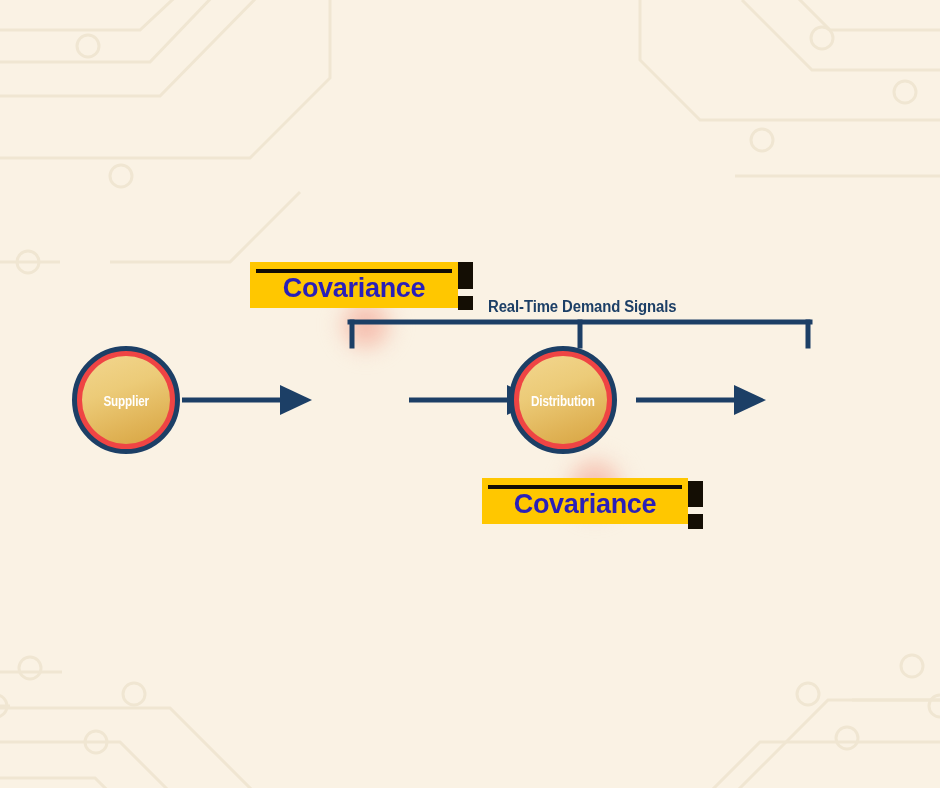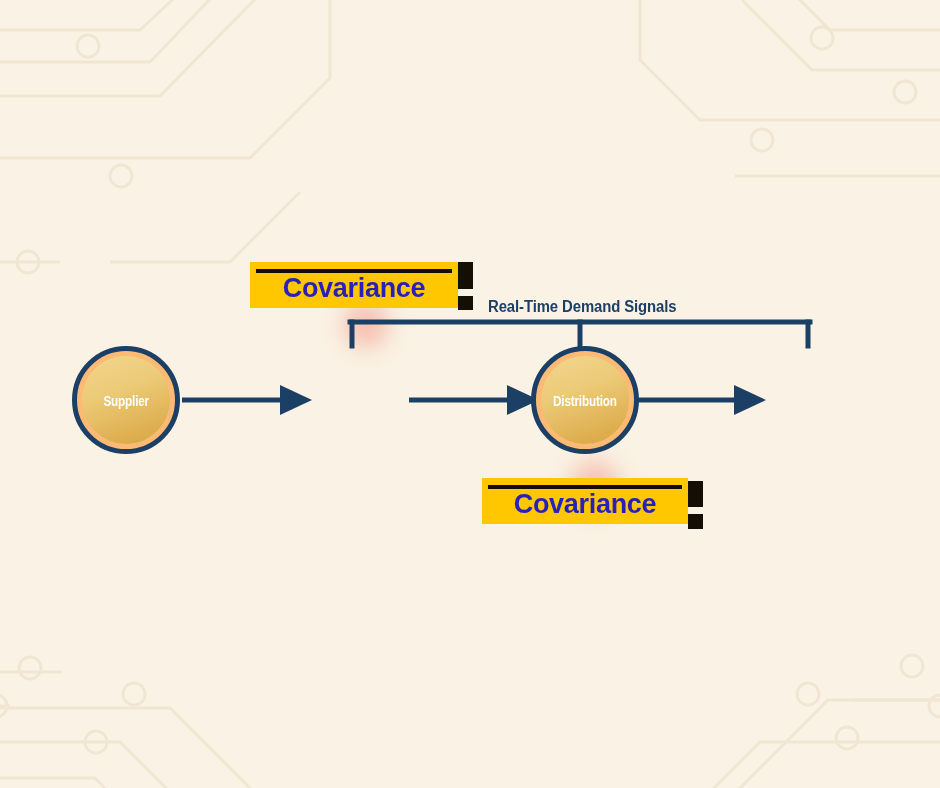--- a/index.html
+++ b/index.html
@@ -53,21 +53,21 @@
     pointer-events: none;
   }
 
   
   .node {
     position: absolute;
     width: 108px;
     height: 108px;
     border-radius: 50%;
     border: 5px solid #1c3f66;
-    background: #fdba74;
+    background: #ef4444;
     box-sizing: border-box;
     display: flex;
     align-items: center;
     justify-content: center;
   }
   .node .disc {
     width: 88px;
     height: 88px;
     border-radius: 50%;
     background: linear-gradient(160deg, #f2d68e 0%, #eccb78 38%, #e0b356 75%, #d7a441 100%);
@@ -81,21 +81,21 @@
     font-size: 15px;
     font-weight: 600;
     letter-spacing: -0.2px;
     white-space: nowrap;
     transform: scaleX(0.78);
     text-align: center;
   }
   .node.n-manufacturing .label { font-size: 16px; transform: scaleX(0.70); }
   .node.n-supplier   { left: 72px;  top: 346px; }
   .node.n-manufacturing { left: 298px; top: 346px; }
-  .node.n-distribution  { left: 531px; top: 346px; }
+  .node.n-distribution  { left: 509px; top: 346px; }
   .node.n-lastmile      { left: 752px; top: 346px; }
 
   
   .chip {
     position: absolute;
     background: #ffc700;
     box-sizing: border-box;
     display: flex;
     align-items: center;
     justify-content: center;

